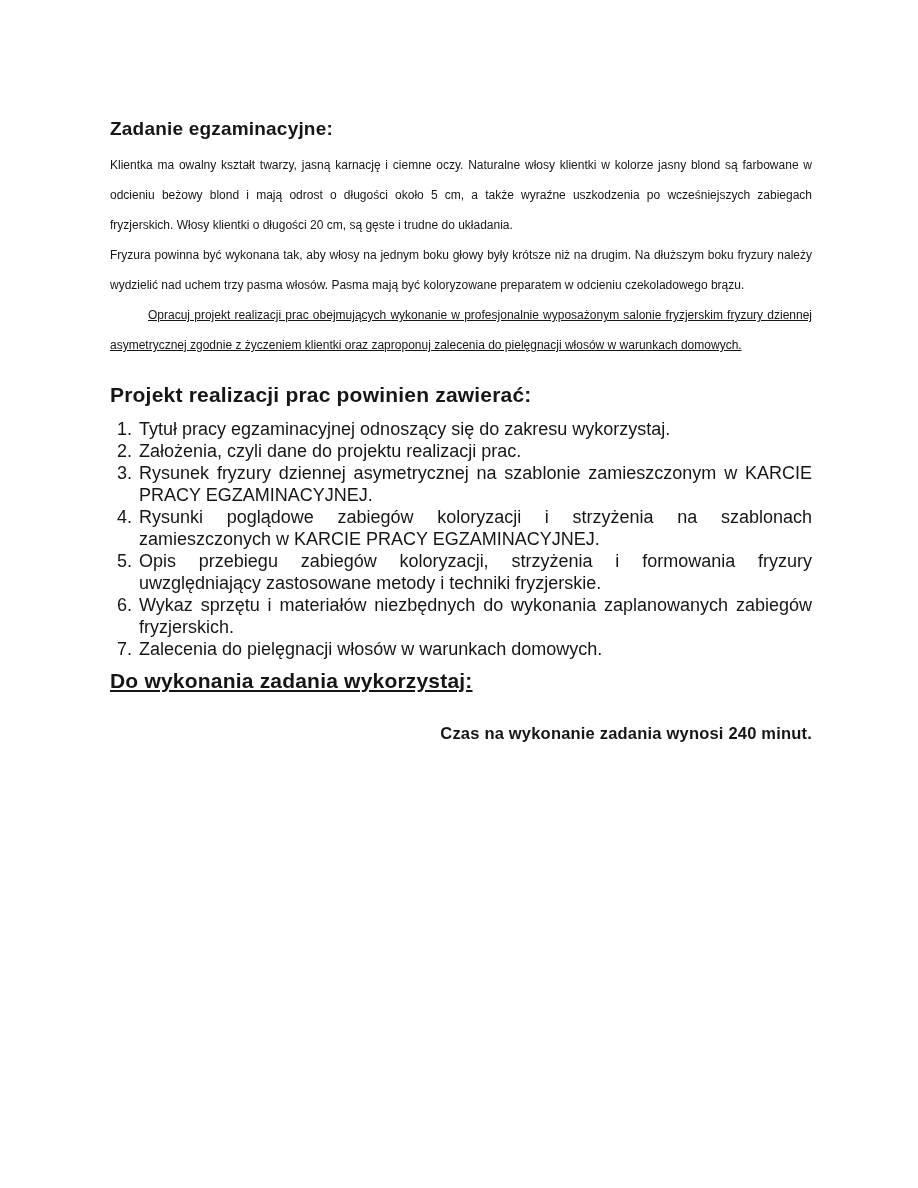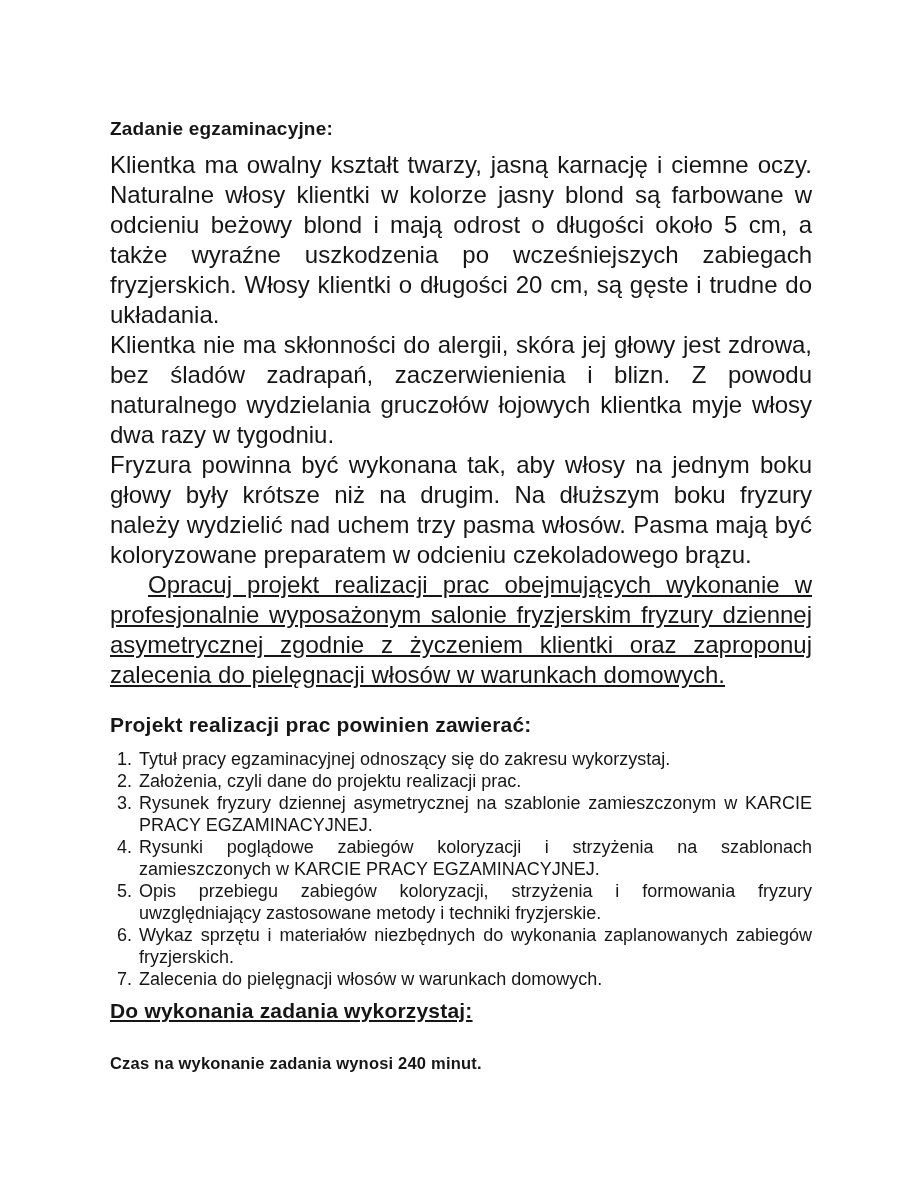--- a/index.html
+++ b/index.html
@@ -23,21 +23,21 @@
   }
   .doc-title {
     margin: 0 0 6px 0;
     font-size: 19px;
     font-weight: bold;
     line-height: 30px;
     letter-spacing: 0.2px;
   }
   .body-par {
     margin: 0;
-    font-size: 24px;
+    font-size: 12px;
     line-height: 30px;
     text-align: justify;
   }
   .body-par.indented {
     text-indent: 38px;
     text-decoration: underline;
   }
   .section-heading {
     margin: 24px 0 12px 0;
     font-size: 21px;
@@ -76,31 +76,31 @@
     margin: 0;
     font-size: 18px;
     line-height: 23px;
   }
   .time-note {
     margin: 30px 0 4px 0;
     font-size: 16.5px;
     font-weight: bold;
     line-height: 22px;
     letter-spacing: 0.2px;
+    text-align: right;
   }
 </style>
 </head>
 <body>
 
 <div class="page">
 
   <h1 class="doc-title">Zadanie egzaminacyjne:</h1>
 
   <p class="body-par">Klientka ma owalny kształt twarzy, jasną karnację i ciemne oczy. Naturalne włosy klientki w kolorze jasny blond są farbowane w odcieniu beżowy blond i mają odrost o długości około 5 cm, a także wyraźne uszkodzenia po wcześniejszych zabiegach fryzjerskich. Włosy klientki o długości 20 cm, są gęste i trudne do układania.</p>
-  <p class="body-par">Klientka nie ma skłonności do alergii, skóra jej głowy jest zdrowa, bez śladów zadrapań, zaczerwienienia i blizn. Z powodu naturalnego wydzielania gruczołów łojowych klientka myje włosy dwa razy w tygodniu.</p>
   <p class="body-par">Fryzura powinna być wykonana tak, aby włosy na jednym boku głowy były krótsze niż na drugim. Na dłuższym boku fryzury należy wydzielić nad uchem trzy pasma włosów. Pasma mają być koloryzowane preparatem w odcieniu czekoladowego brązu.</p>
   <p class="body-par indented">Opracuj projekt realizacji prac obejmujących wykonanie w profesjonalnie wyposażonym salonie fryzjerskim fryzury dziennej asymetrycznej zgodnie z&nbsp;życzeniem klientki oraz zaproponuj zalecenia do pielęgnacji włosów w warunkach domowych.</p>
 
   <h2 class="section-heading">Projekt realizacji prac powinien zawierać:</h2>
 
   <div class="req-list">
     <div class="req-item">
       <span class="req-num">1.</span>
       <span>Tytuł pracy egzaminacyjnej odnoszący się do zakresu wykorzystaj.</span>
     </div>

